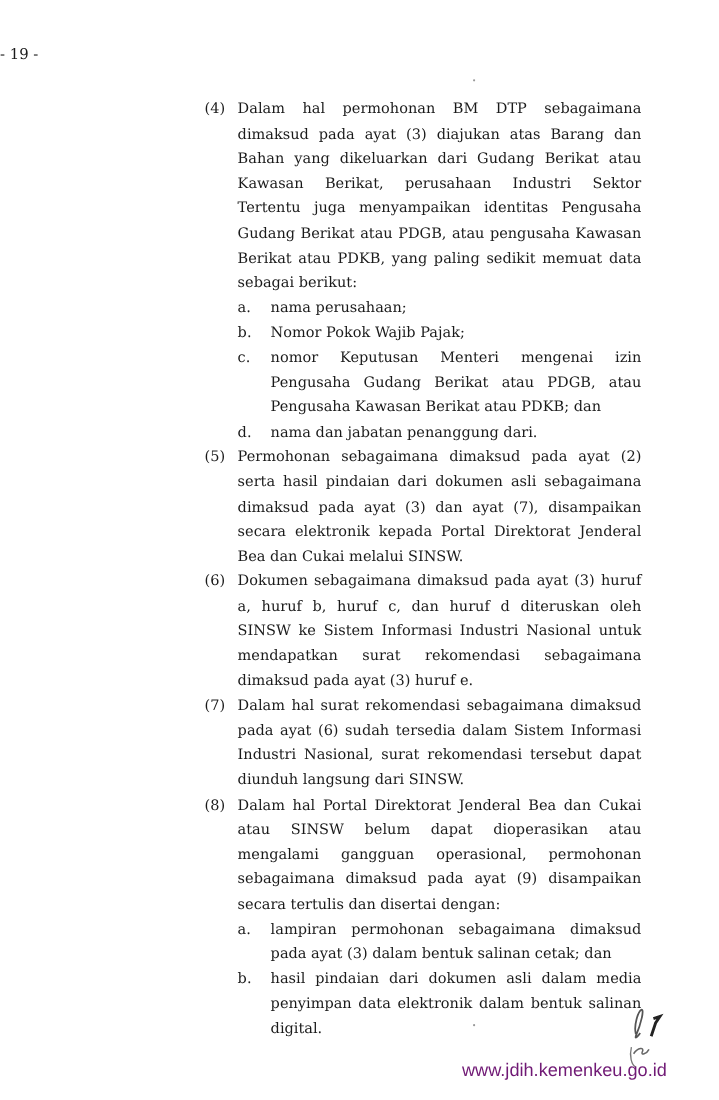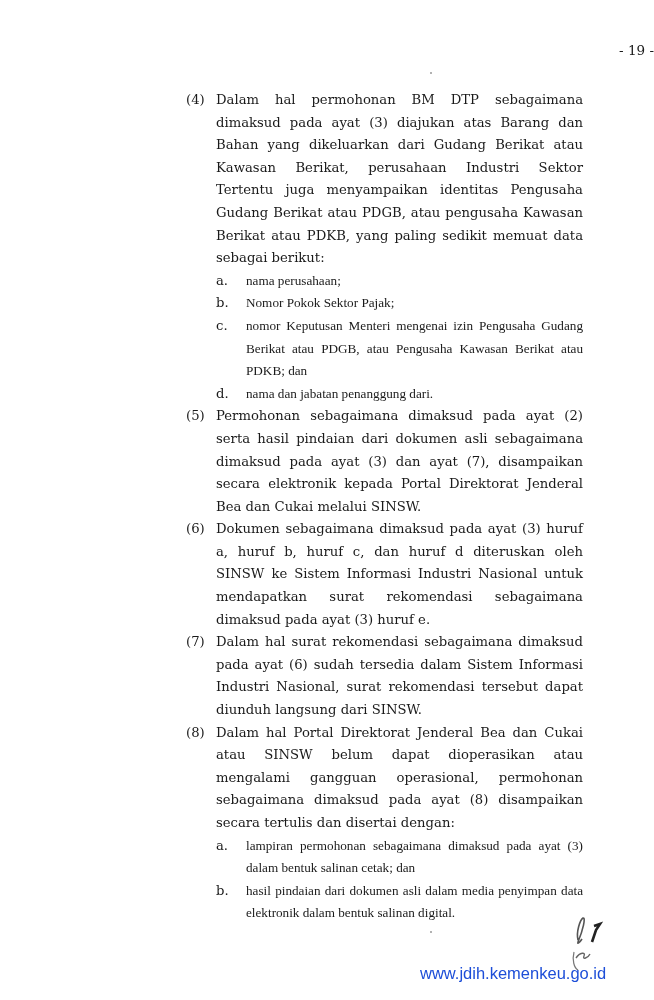--- a/index.html
+++ b/index.html
@@ -1,51 +1,51 @@
 <!DOCTYPE html>
 <html><head>
 <meta charset="utf-8">
 <style>
   html, body { margin: 0; padding: 0; background: #ffffff; }
   body { width: 654px; height: 1000px; position: relative; overflow: hidden;
          font-family: "DejaVu Serif", "Liberation Serif", serif; color: #1a1a1a; }
-  .page-number { position: absolute; top: 42px; left: 0; width: 654px; text-align: right;
+  .page-number { position: absolute; top: 42px; left: 0; width: 654px; text-align: left;
                  font-size: 13.5px; }
   .content { position: absolute; top: 89px; left: 186px; width: 397px; font-size: 13.2px;
              line-height: 22.6px; }
   .ayat { display: flex; }
   .ayat-num { width: 30px; flex: 0 0 30px; }
   .ayat-body { flex: 1; }
   .ayat-text { text-align: justify; }
   .sub { display: flex; }
   .sub-letter { width: 30px; flex: 0 0 30px; }
-  .sub-text { flex: 1; text-align: justify; font-family: Liberation Serif, serif; }
+  .sub-text { flex: 1; text-align: justify; }
   .footer-link { position: absolute; top: 964px; left: 420px; font-family: "Liberation Sans", sans-serif;
-                 font-size: 16.5px; color: #1d4ed8; text-decoration: none; text-align: right; }
+                 font-size: 16.5px; color: #701a75; text-decoration: none; text-align: right; }
   .signature { position: absolute; top: 912px; left: 566px; width: 50px; height: 60px; }
   .speck { position: absolute; width: 2px; height: 2px; background: #999; border-radius: 1px; }
 </style>
 </head>
 <body>
 
 <div class="page-number">- 19 -</div>
 
 <div class="content">
 
   <div class="ayat">
     <div class="ayat-num">(4)</div>
     <div class="ayat-body">
       <div class="ayat-text">Dalam hal permohonan BM DTP sebagaimana dimaksud pada  ayat (3) diajukan atas Barang dan Bahan yang dikeluarkan dari Gudang Berikat atau Kawasan Berikat, perusahaan Industri Sektor Tertentu juga menyampaikan identitas Pengusaha Gudang Berikat atau PDGB, atau pengusaha Kawasan Berikat atau PDKB, yang paling sedikit memuat data sebagai berikut:</div>
       <div class="sub">
         <div class="sub-letter">a.</div>
         <div class="sub-text">nama perusahaan;</div>
       </div>
       <div class="sub">
         <div class="sub-letter">b.</div>
-        <div class="sub-text">Nomor Pokok Sektor Pajak;</div>
+        <div class="sub-text">Nomor Pokok Wajib Pajak;</div>
       </div>
       <div class="sub">
         <div class="sub-letter">c.</div>
         <div class="sub-text">nomor Keputusan Menteri mengenai izin Pengusaha Gudang Berikat atau PDGB, atau Pengusaha Kawasan Berikat atau PDKB; dan</div>
       </div>
       <div class="sub">
         <div class="sub-letter">d.</div>
         <div class="sub-text">nama dan jabatan penanggung dari.</div>
       </div>
     </div>
@@ -68,21 +68,21 @@
   <div class="ayat">
     <div class="ayat-num">(7)</div>
     <div class="ayat-body">
       <div class="ayat-text">Dalam hal surat rekomendasi sebagaimana dimaksud pada ayat (6) sudah tersedia dalam Sistem Informasi Industri Nasional, surat rekomendasi tersebut dapat diunduh langsung dari SINSW.</div>
     </div>
   </div>
 
   <div class="ayat">
     <div class="ayat-num">(8)</div>
     <div class="ayat-body">
-      <div class="ayat-text">Dalam hal Portal Direktorat Jenderal Bea dan Cukai atau SINSW belum dapat dioperasikan atau mengalami gangguan operasional, permohonan sebagaimana dimaksud pada ayat (8) disampaikan secara tertulis dan disertai dengan:</div>
+      <div class="ayat-text">Dalam hal Portal Direktorat Jenderal Bea dan Cukai atau SINSW belum dapat dioperasikan atau mengalami gangguan operasional, permohonan sebagaimana dimaksud pada ayat (9) disampaikan secara tertulis dan disertai dengan:</div>
       <div class="sub">
         <div class="sub-letter">a.</div>
         <div class="sub-text">lampiran permohonan sebagaimana dimaksud pada ayat (3) dalam bentuk salinan cetak; dan</div>
       </div>
       <div class="sub">
         <div class="sub-letter">b.</div>
         <div class="sub-text">hasil pindaian dari dokumen asli dalam media penyimpan data elektronik dalam bentuk salinan digital.</div>
       </div>
     </div>
   </div>

